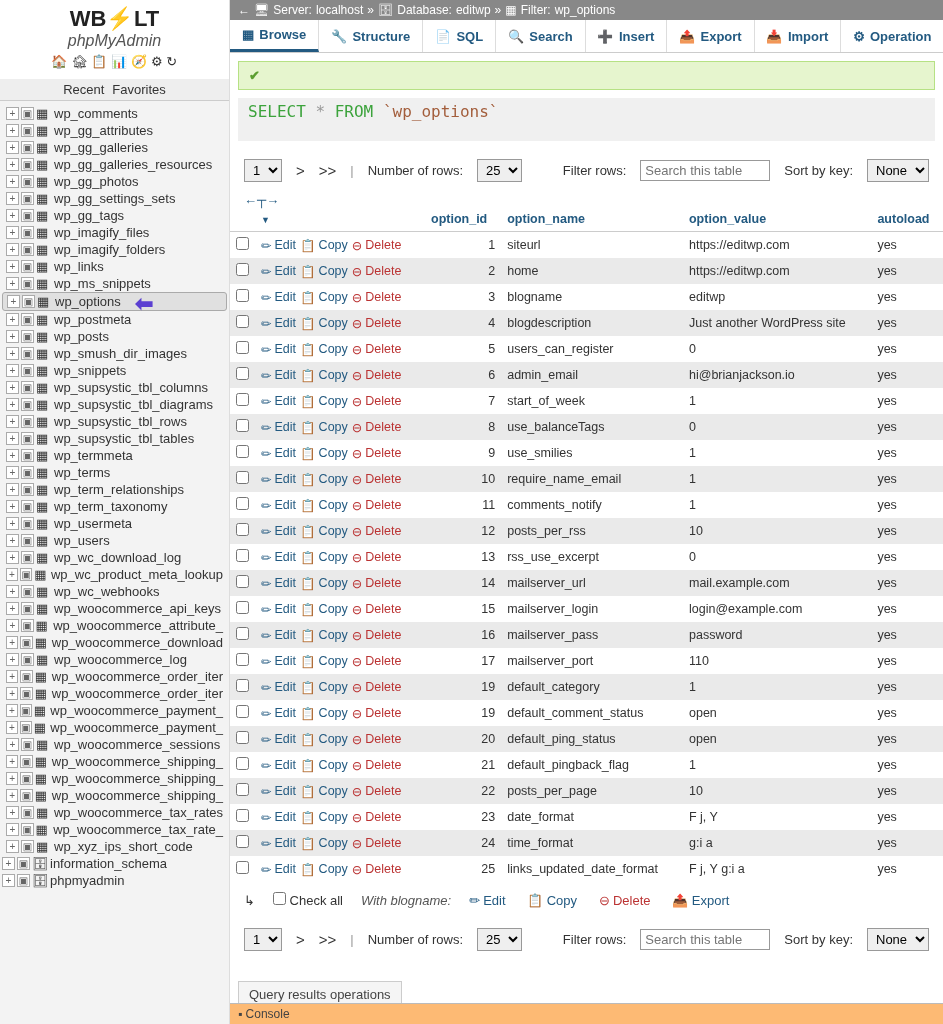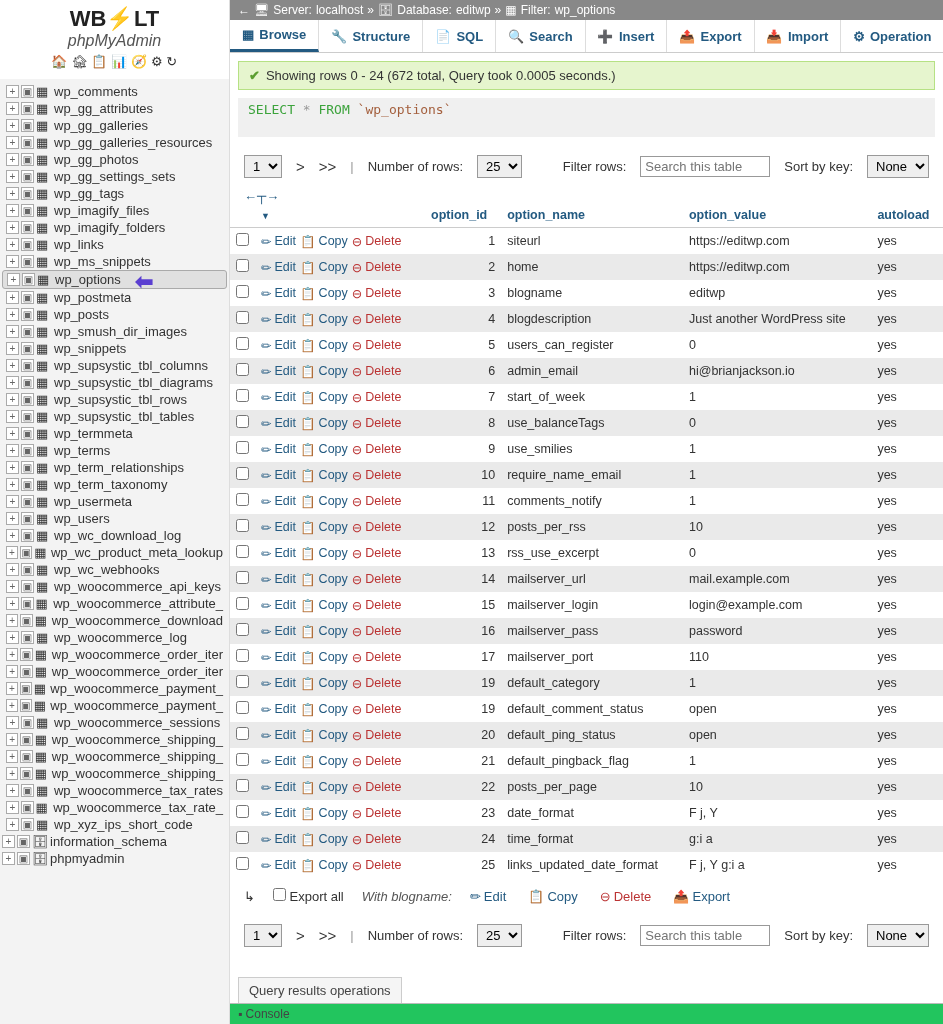--- a/index.html
+++ b/index.html
@@ -21,53 +21,57 @@
 .tree-item .db-ico { width: 14px; margin-right: 4px; }
 .content { flex: 1; display: flex; flex-direction: column; overflow: hidden; }
 .breadcrumb { background: #888; color: #fff; padding: 3px 8px; font-size: 12px; display: flex; align-items: center; gap: 4px; }
 .breadcrumb a { color: #fff; text-decoration: none; }
 .tabs { display: flex; background: #fff; border-bottom: 1px solid #ccc; }
 .tab { padding: 7px 12px; display: flex; align-items: center; gap: 5px; color: #235a81; border-right: 1px solid #ddd; cursor: pointer; font-weight: 600; }
 .tab.active { border-bottom: 3px solid #235a81; }
 .main { flex: 1; overflow-y: auto; padding: 0; }
 .success-bar { background: #e6f5ce; border: 1px solid #b6e184; padding: 6px 10px; margin: 8px; color: #333; display: flex; align-items: center; gap: 6px; }
 .success-bar .check { color: #5c9e31; font-weight: bold; }
-.sql-box { padding: 4px 10px 20px; font-family: monospace; font-size: 13px; color: #999; background: #f0f0f0; margin: 0 8px 8px; }
+.sql-box { padding: 4px 10px 20px; font-family: monospace; font-size: 16px; color: #999; background: #f0f0f0; margin: 0 8px 8px; }
 .sql-box .kw { color: #3ca33c; }
 .sql-box .tbl { color: #a35e3c; }
 .nav-row { display: flex; align-items: center; gap: 14px; padding: 10px 14px; font-size: 13px; }
 .nav-row select, .nav-row input[type=text] { border: 1px solid #999; padding: 2px 4px; font-size: 13px; }
 .nav-row .pg { font-size: 15px; cursor: pointer; }
 .nav-row .sep { color: #999; }
 .options-link { padding: 3px 14px; color: #235a81; cursor: pointer; font-size: 13px; }
 .sort-arrows { padding: 0 14px; color: #235a81; font-size: 13px; }
 .data-table { width: 100%; border-collapse: collapse; font-size: 12.5px; }
 .data-table th { text-align: left; padding: 5px 6px; border-bottom: 1px solid #ccc; color: #235a81; font-weight: 600; cursor: pointer; }
 .data-table th.sorted::after { content: " ▼"; font-size: 9px; }
 .data-table td { padding: 5px 6px; }
 .data-table tr.odd { background: #fff; }
 .data-table tr.even { background: #eaeaea; }
 .act { color: #235a81; cursor: pointer; display: inline-flex; align-items: center; gap: 3px; margin-right: 4px; }
 .act.del { color: #b33; }
 .numcol { text-align: right; }
 .check-row { display: flex; align-items: center; gap: 18px; padding: 10px 14px; font-size: 13px; }
 .check-row .with { font-style: italic; color: #555; }
 .qops { border: 1px solid #ccc; padding: 5px 10px; margin: 20px 8px 0; background: #f5f5f5; font-size: 13px; color: #444; width: fit-content; }
-.console-bar { position: absolute; bottom: 0; left: 230px; right: 0; background: #22c55e; border-top: 1px solid #bbb; padding: 3px 8px; font-size: 12px; color: #444; }
+.console-bar { position: absolute; bottom: 0; left: 230px; right: 0; background: #fdba74; border-top: 1px solid #bbb; padding: 3px 8px; font-size: 12px; color: #444; }
 input[type=checkbox] { cursor: pointer; }
 </style>
 </head>
 <body>
 
 <div class="container">
   <div class="sidebar">
     <div class="logo-area">
       <div class="logo-text">WB<span class="bolt">⚡</span>LT</div>
       <div class="pma">phpMyAdmin</div>
       <div class="home-icons">🏠 🏚 📋 📊 🧭 ⚙ ↻</div>
+    </div>
+    <div class="sidebar-tabs">
+      <span>Recent</span>
+      <span>Favorites</span>
     </div>
     <div class="tree" id="tree">
         <div class="tree-item"><span class="ico">+</span><span class="ico">▣</span><span class="db-ico">▦</span>wp_comments</div>
         <div class="tree-item"><span class="ico">+</span><span class="ico">▣</span><span class="db-ico">▦</span>wp_gg_attributes</div>
         <div class="tree-item"><span class="ico">+</span><span class="ico">▣</span><span class="db-ico">▦</span>wp_gg_galleries</div>
         <div class="tree-item"><span class="ico">+</span><span class="ico">▣</span><span class="db-ico">▦</span>wp_gg_galleries_resources</div>
         <div class="tree-item"><span class="ico">+</span><span class="ico">▣</span><span class="db-ico">▦</span>wp_gg_photos</div>
         <div class="tree-item"><span class="ico">+</span><span class="ico">▣</span><span class="db-ico">▦</span>wp_gg_settings_sets</div>
         <div class="tree-item"><span class="ico">+</span><span class="ico">▣</span><span class="db-ico">▦</span>wp_gg_tags</div>
         <div class="tree-item"><span class="ico">+</span><span class="ico">▣</span><span class="db-ico">▦</span>wp_imagify_files</div>
@@ -135,21 +139,20 @@
         <div class="tab"><span>🔍</span>Search</div>
         <div class="tab"><span>➕</span>Insert</div>
         <div class="tab"><span>📤</span>Export</div>
         <div class="tab"><span>📥</span>Import</div>
         <div class="tab"><span>⚙</span>Operation</div>
       </div>
 
     <div class="main">
       <div class="success-bar">
         <span class="check">✔</span>
-        <span>Showing rows 0 - 24 (672 total, Query took 0.0005 seconds.)</span>
       </div>
       <div class="sql-box">
         <span class="kw">SELECT</span> <span>*</span> <span class="kw">FROM</span> <span class="tbl">`wp_options`</span>
       </div>
 
       <div class="nav-row">
         <select><option>1</option></select>
         <span class="pg">&gt;</span>
         <span class="pg">&gt;&gt;</span>
         <span class="sep">|</span>
@@ -374,21 +377,21 @@
               <td class="numcol">25</td>
               <td>links_updated_date_format</td>
               <td>F j, Y g:i a</td>
               <td>yes</td>
             </tr>
           </tbody>
       </table>
 
       <div class="check-row">
         <span>↳</span>
-        <label><input type="checkbox" style=""> <span>Export all</span></label>
+        <label><input type="checkbox" style=""> <span>Check all</span></label>
         <span class="with">With blogname:</span>
         <span class="act">✏ <span>Edit</span></span>
         <span class="act">📋 <span>Copy</span></span>
         <span class="act del">⊖ <span>Delete</span></span>
         <span class="act">📤 <span>Export</span></span>
       </div>
 
       <div class="nav-row">
         <select><option>1</option></select>
         <span class="pg">&gt;</span>

